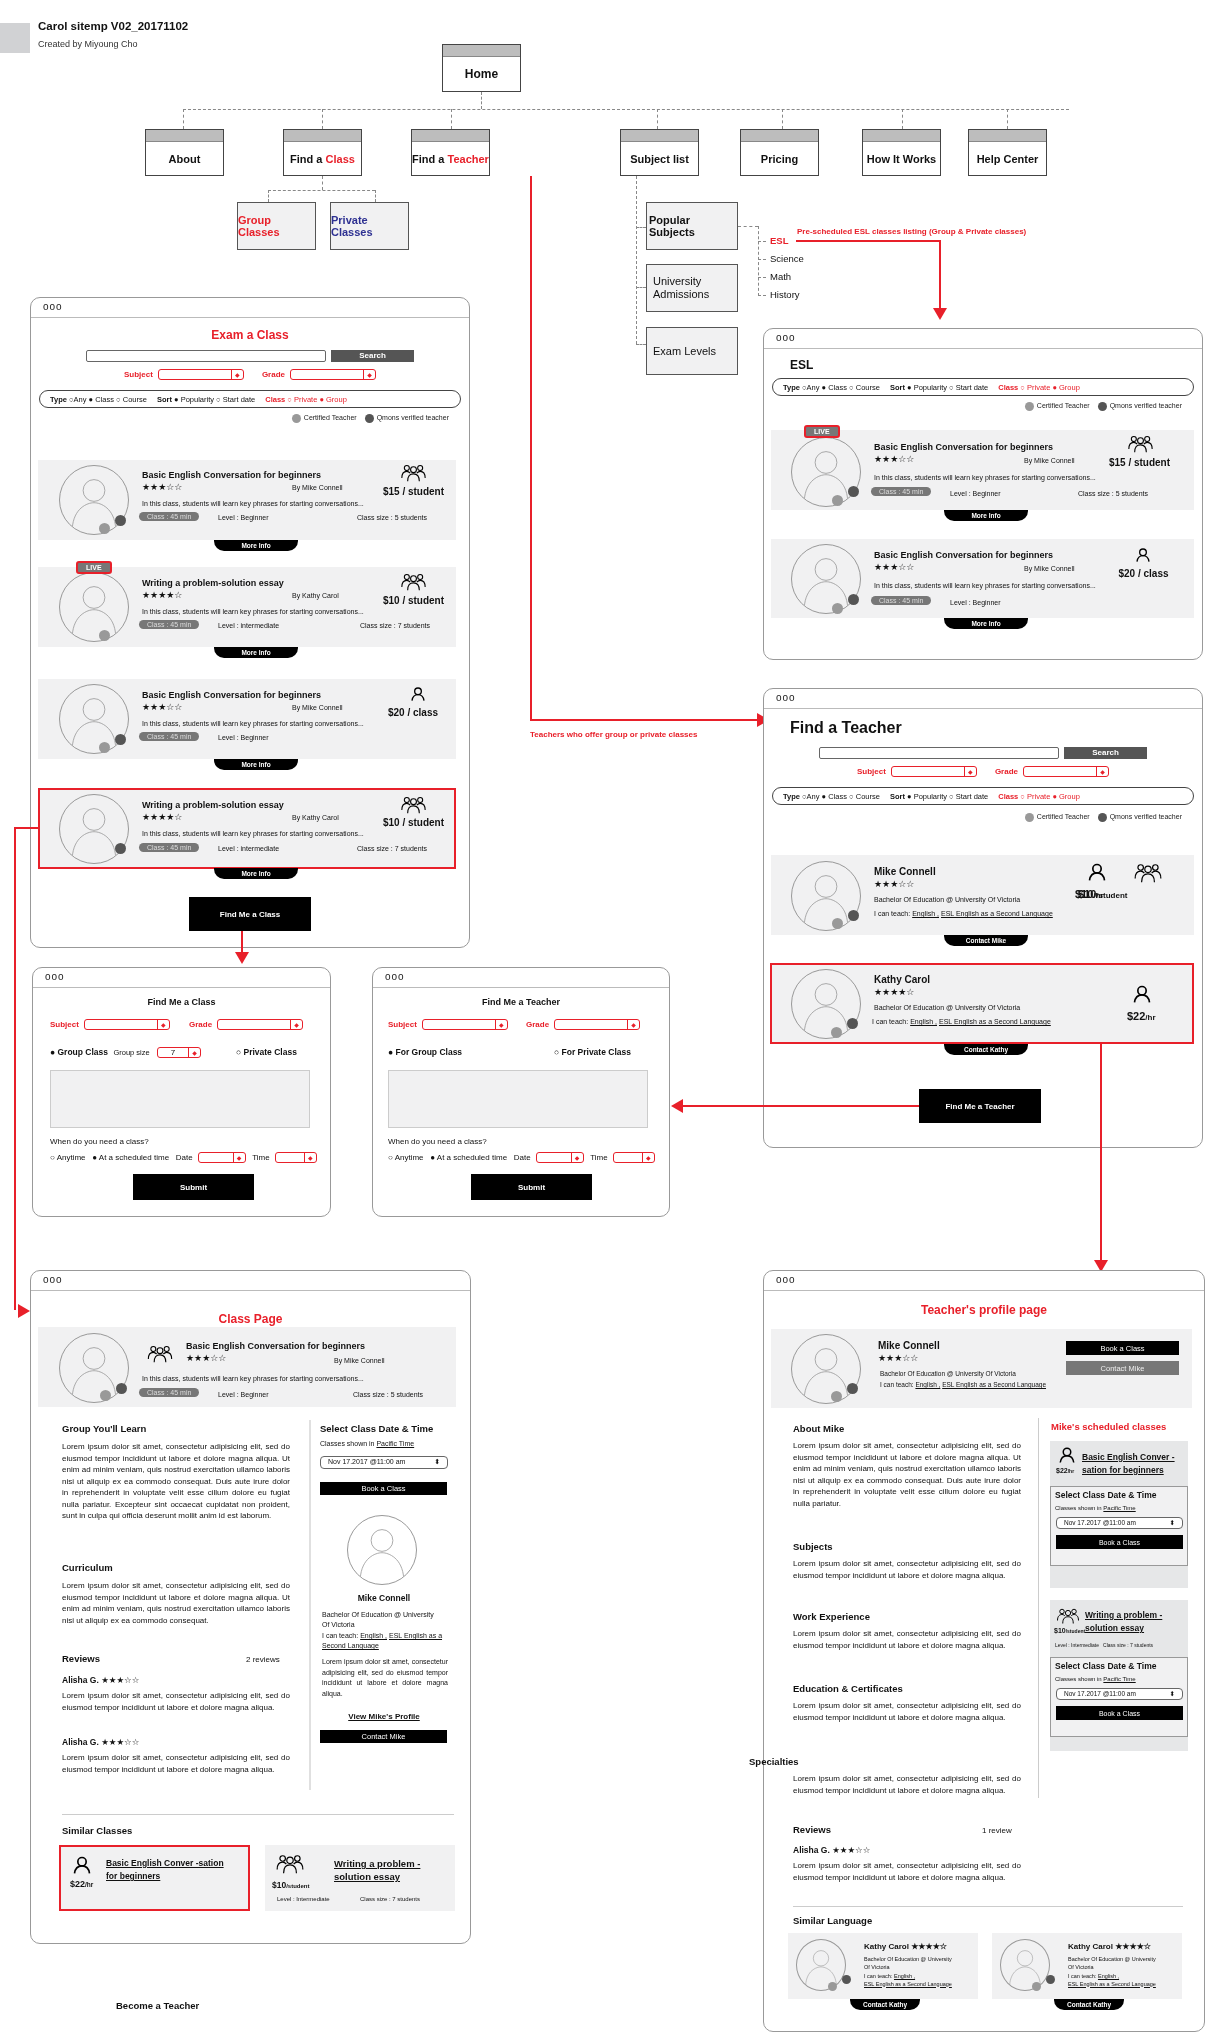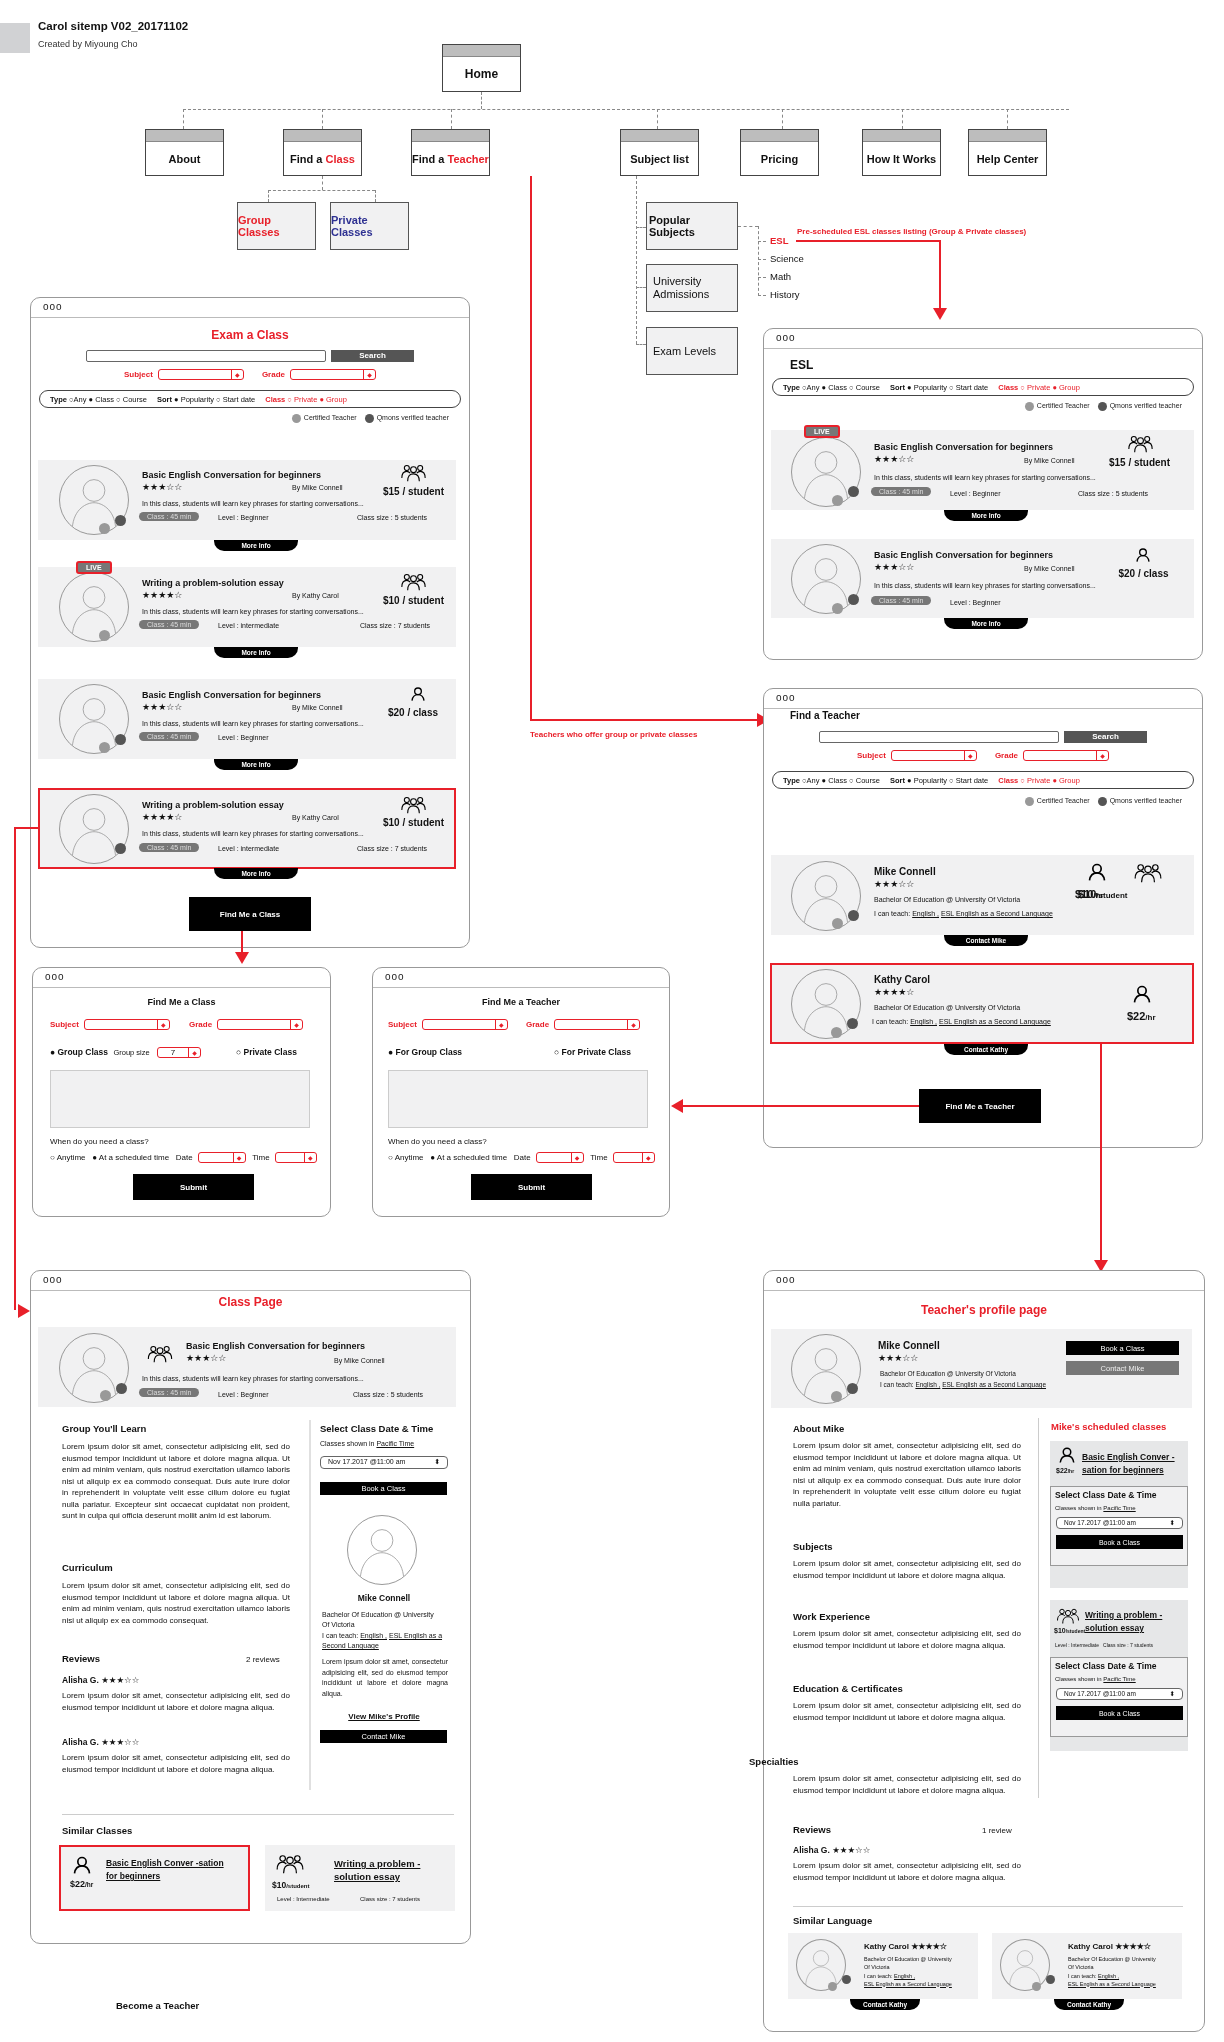--- a/index.html
+++ b/index.html
@@ -319,21 +319,21 @@
       <use href="#sym-person"></use>
     </svg></div>
 <div class="abs price" style="left:1106px;top:568px;width:75px">$20 / class</div>
 <div class="abs small" style="left:874px;top:582px">In this class, students will learn key phrases for starting conversations...</div>
 <div class="abs pill" style="left:871px;top:596px">Class : 45 min</div>
 <div class="abs small" style="left:950px;top:599px">Level : Beginner</div>
 <div class="more" style="left:944px;top:618px;width:84px">More Info</div>
 
 <div class="win" style="left:763px;top:688px;width:440px;height:460px">
   <div class="bar">ooo</div>
-  <div class="b" style="margin:1px 0 0 26px;font-size:10px">Find a Teacher</div>
+  <div class="b" style="margin:10px 0 0 26px;font-size:16px">Find a Teacher</div>
   <div class="search-row" style="margin-top:10px">
     <div class="sinput" style="width:240px"></div>
     <div class="sbtn" style="width:83px">Search</div>
   </div>
   <div class="sel-row" style="margin-top:7px">
     <span><span class="red b">Subject</span><span class="sel" style="width:86px">
           <span class="s1"></span>
           <span class="s2">◆</span>
         </span></span>
     <span><span class="red b">Grade</span><span class="sel" style="width:86px">
@@ -458,21 +458,21 @@
     </span>&nbsp;&nbsp;
   <span>Time</span><span class="sel" style="width:42px">
       <span class="s1"></span>
       <span class="s2">◆</span>
     </span>
 </div>
 <div class="blkbtn" style="left:471px;top:1174px;width:121px;height:26px">Submit</div>
 
 <div class="win" style="left:30px;top:1270px;width:441px;height:674px">
   <div class="bar">ooo</div>
-  <div class="title red" style="margin-top:4px;font-size:12px">Class Page</div>
+  <div class="title red" style="margin-top:21px;font-size:12px">Class Page</div>
 </div>
 <div class="card" style="left:38px;top:1327px;width:418px;height:80px"></div>
 <div class="avatar" style="left:59px;top:1333px;width:70px;height:70px"><svg>
       <use href="#sym-avatar"></use>
     </svg></div>
 <div class="badge" style="left:100px;top:1390px;width:11px;height:11px;background:#999"></div>
 <div class="badge" style="left:116px;top:1383px;width:11px;height:11px;background:#555"></div>
 <div class="abs" style="left:146px;top:1344px;width:28px;height:20px"><svg width="28" height="20">
       <use href="#sym-group"></use>
     </svg></div>

